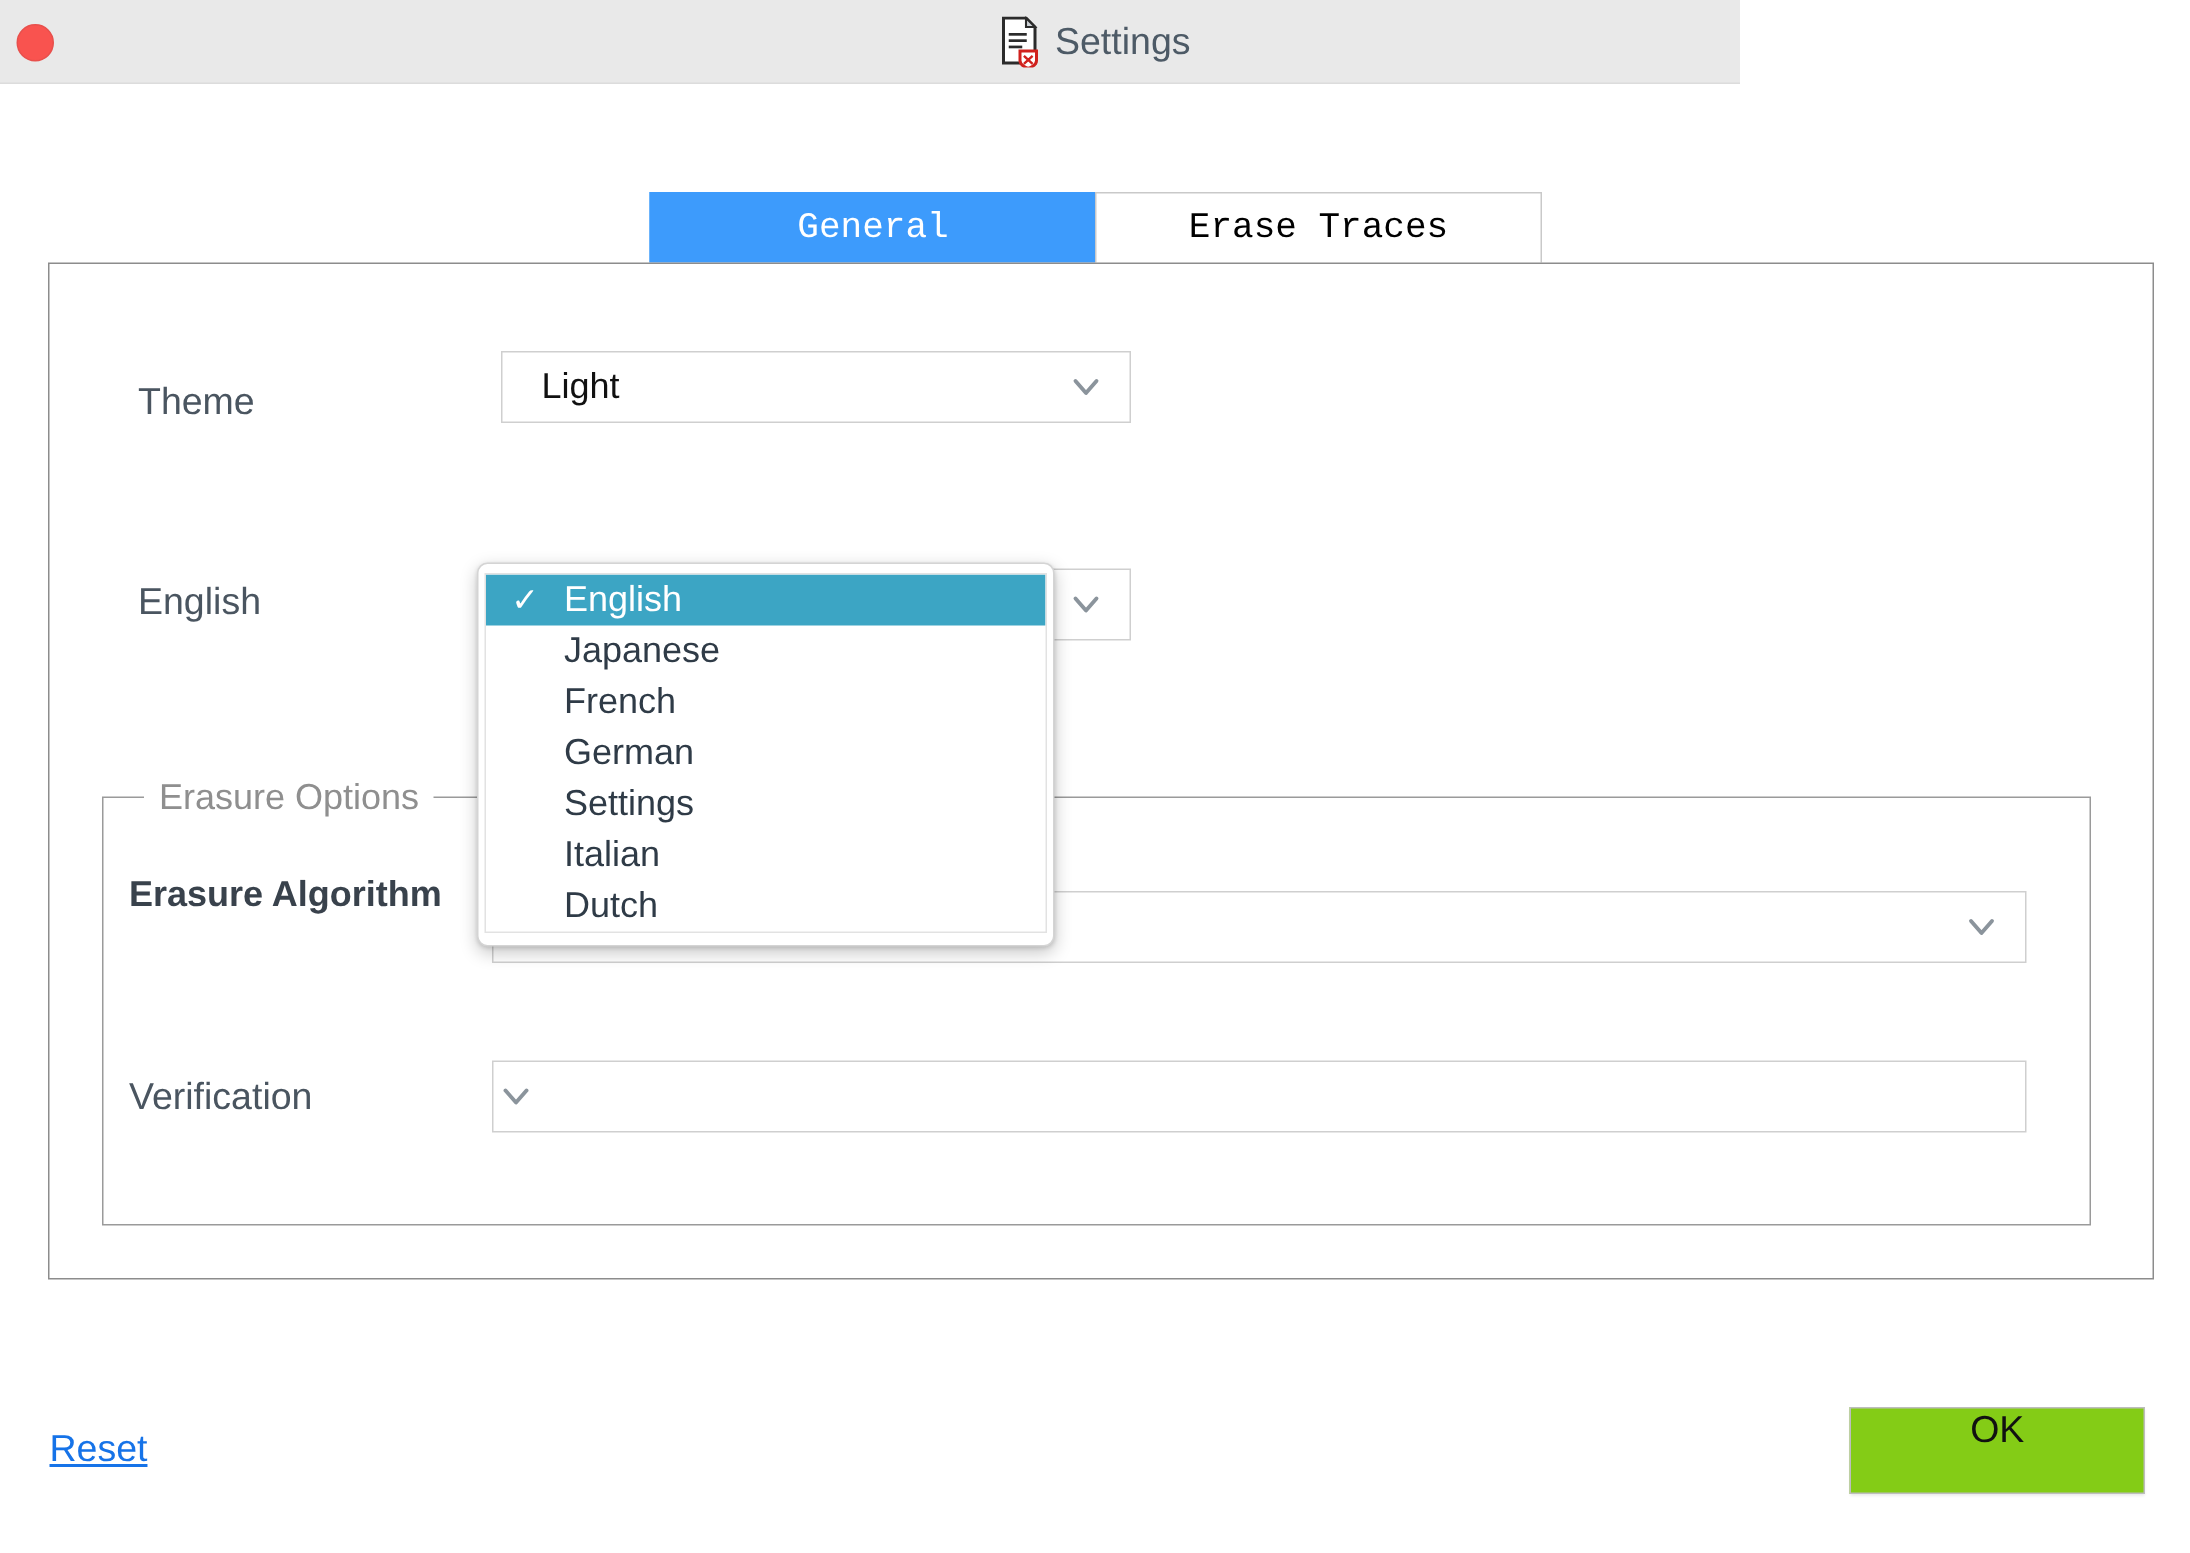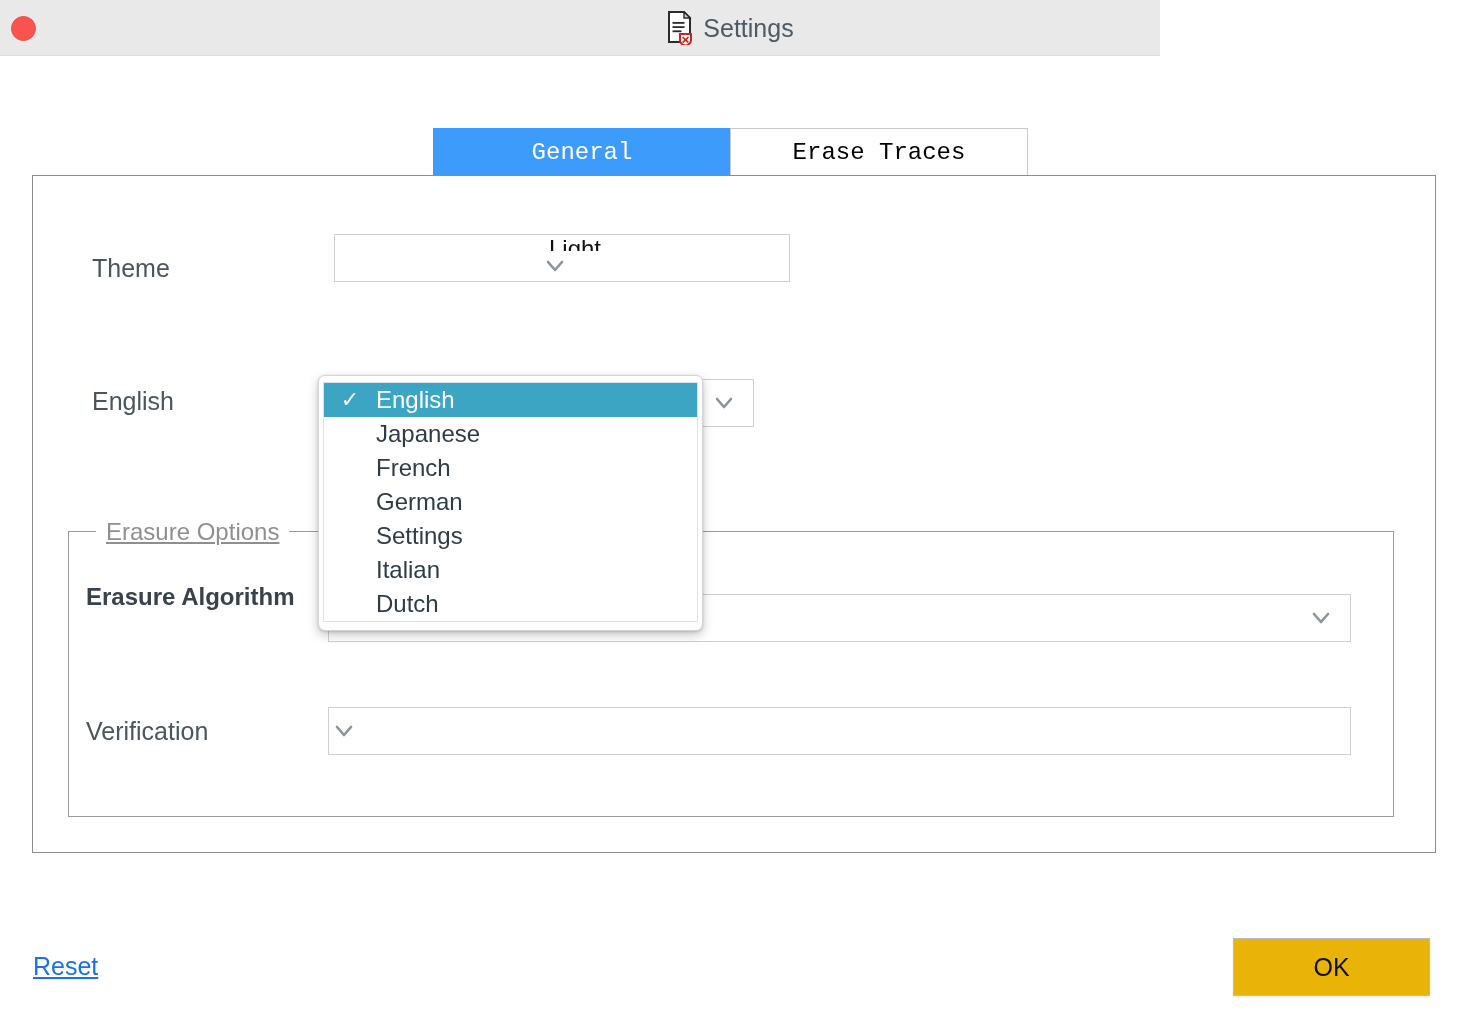--- a/index.html
+++ b/index.html
@@ -142,21 +142,20 @@
     box-sizing: border-box;
   }
   .group-legend {
     position: absolute;
     left: 63px; top: 342px;
     background: #ffffff;
     padding: 0 10px;
     font-size: 24px;
     color: #8f8f8f;
     white-space: nowrap;
-    text-decoration: underline;
   }
 
   
   .popup-shell {
     position: absolute;
     left: 318px; top: 375px;
     width: 385px;
     background: #ffffff;
     border: 1px solid #d4d4d4;
     border-radius: 7px;
@@ -199,25 +198,25 @@
     left: 33px; top: 952px;
     font-size: 25px;
     color: #1673e8;
     text-decoration: underline;
     cursor: pointer;
   }
   .ok-button {
     position: absolute;
     left: 1233px; top: 938px;
     width: 197px; height: 58px;
-    background: #eab308;
+    background: #84cc16;
     border: 1px solid #bdbdbd;
     box-sizing: border-box;
     display: flex;
-    align-items: center;
+    align-items: flex-start;
     justify-content: center;
     font-size: 25px;
     color: #111111;
     cursor: default;
     box-shadow: 0 1px 2px rgba(0,0,0,0.10);
   }
 </style>
 </head>
 <body>
 
@@ -246,21 +245,21 @@
   <div class="tab">
     <span>Erase Traces</span>
   </div>
 </div>
 
 <div class="panel">
 
   <div class="row" style="left:59px; top:66px;margin-top:12px;">
     <span class="row-label">Theme</span>
   </div>
-  <div class="select" style="left:301px; top:58px; width:456px; height:48px;flex-direction:column;">
+  <div class="select" style="left:301px; top:58px; width:420px; height:48px;">
     <span class="select-value">Light</span>
     <span class="chev">
       <svg width="30" height="30" viewBox="0 0 30 30">
         <path d="M8 11 L15 19 L22 11" fill="none" stroke="#8b949c" stroke-width="2.6" stroke-linecap="round" stroke-linejoin="round"></path>
       </svg>
     </span>
   </div>
 
   <div class="row" style="left:59px; top:211px;">
     <span class="row-label">English</span>

